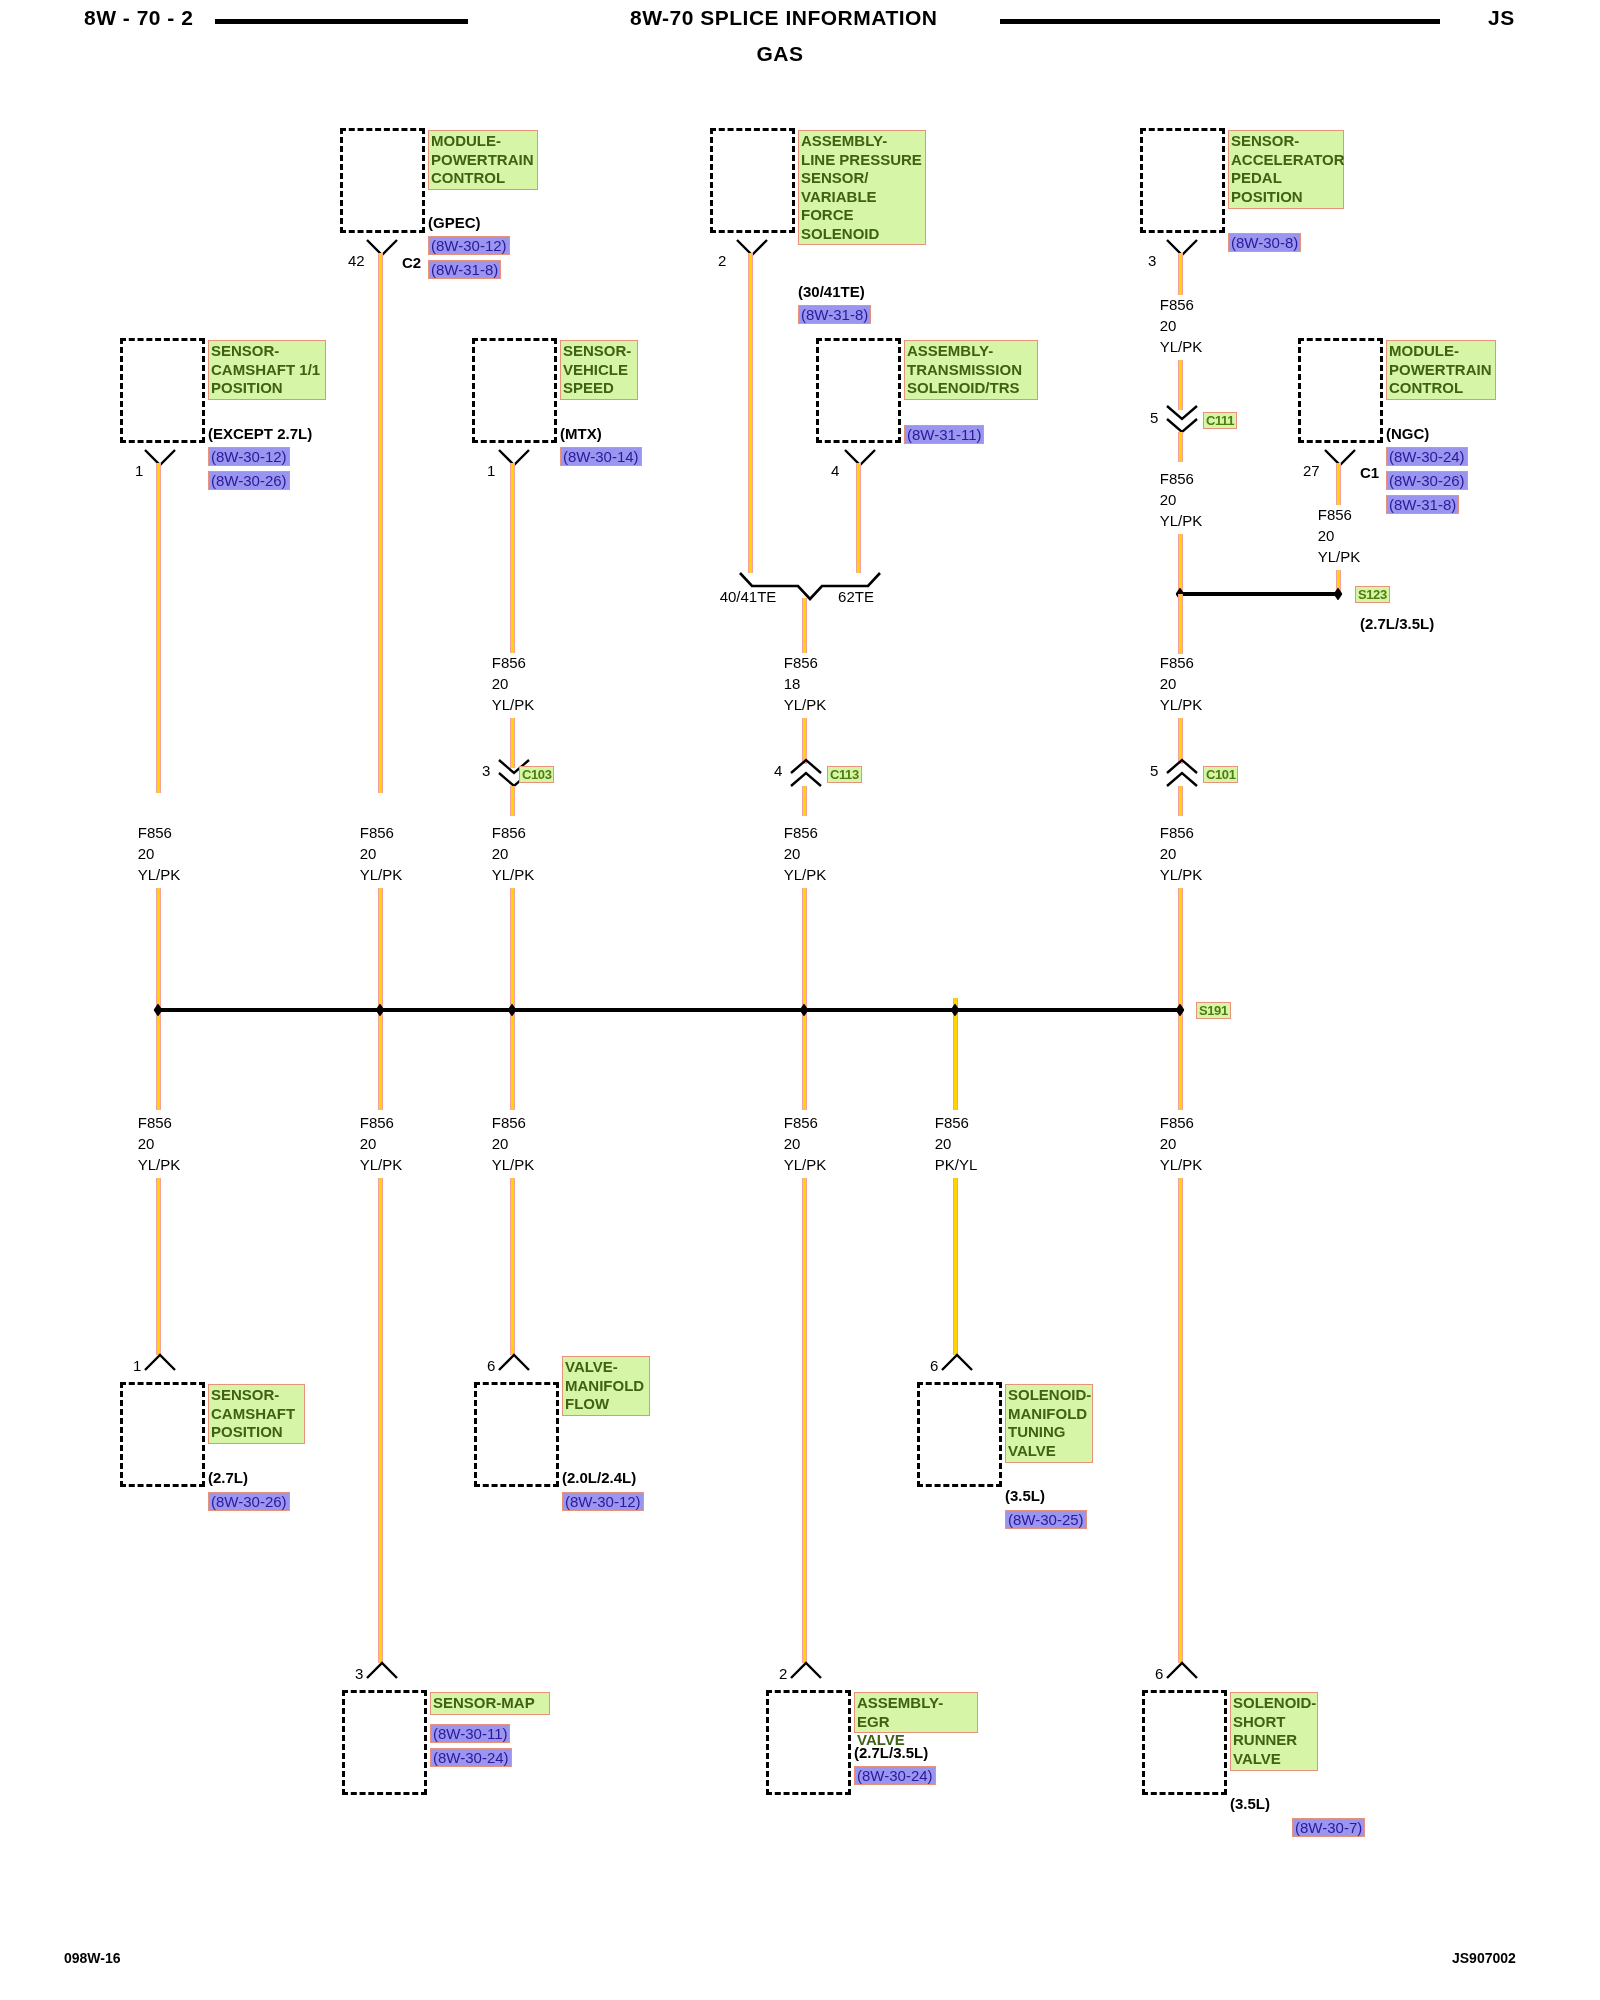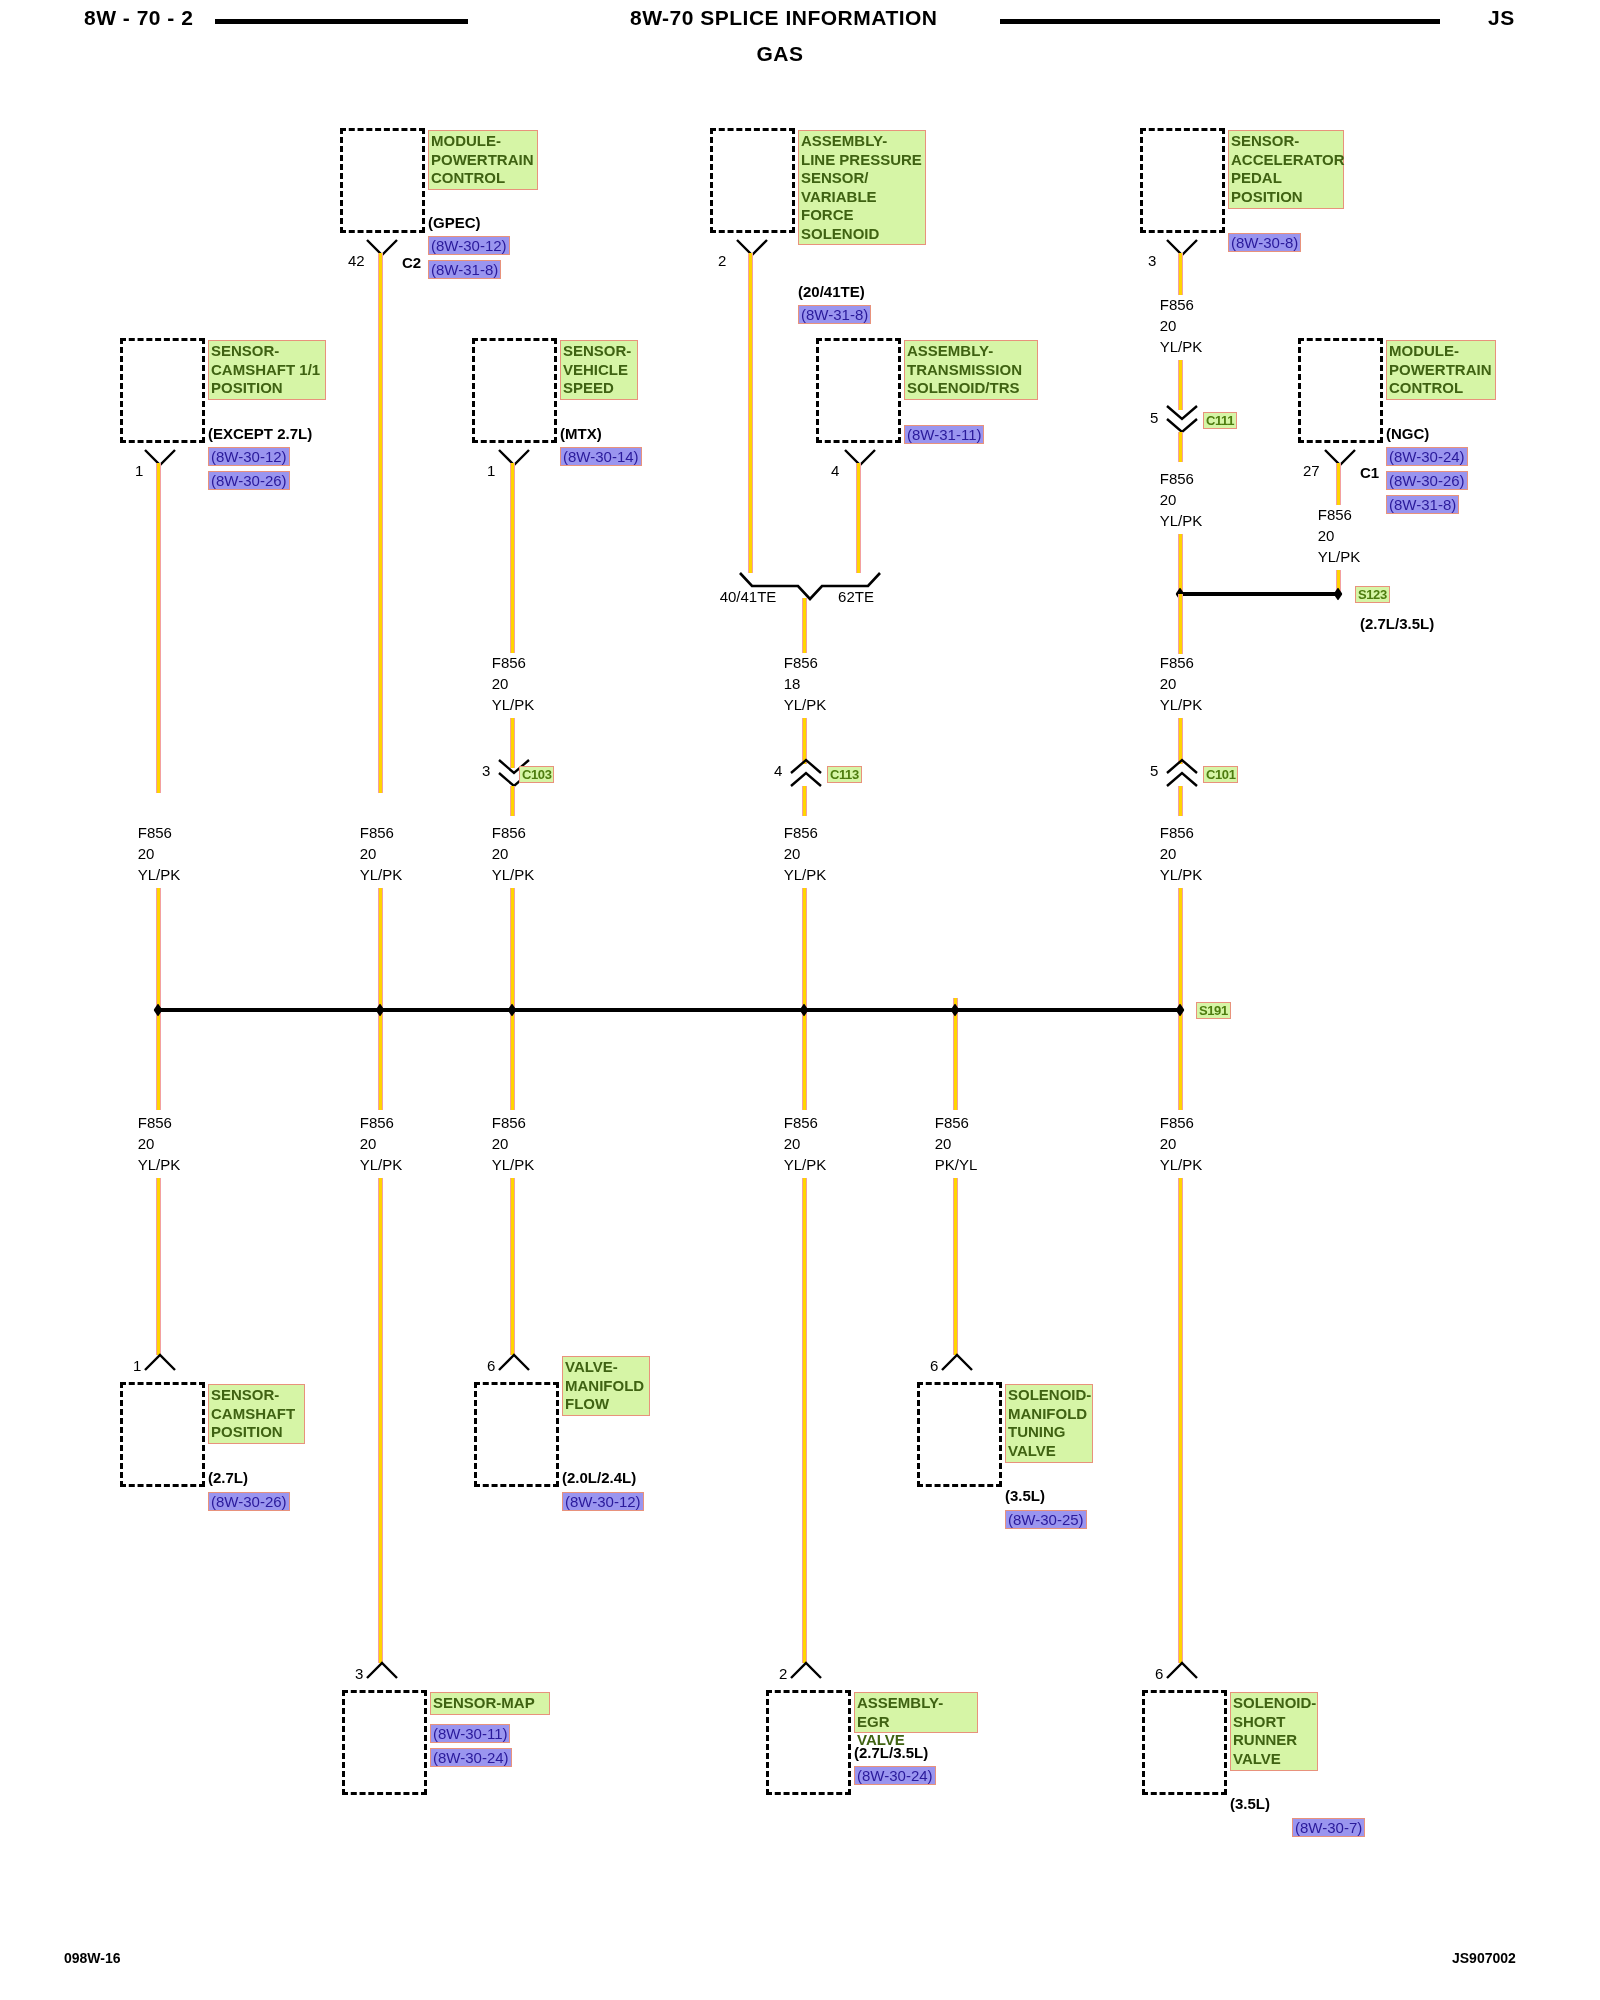--- a/index.html
+++ b/index.html
@@ -232,21 +232,21 @@
   <div class="note" style="left:562px;top:1469px;">(2.0L/2.4L)</div>
   <div class="purplelab" style="left:562px;top:1492px;">(8W-30-12)</div>
 
   <div class="compbox" style="left:710px;top:128px;width:85px;height:105px;"></div>
   <div class="greenlab" style="left:798px;top:130px;width:128px;height:115px;white-space:pre-line;">ASSEMBLY-
 LINE PRESSURE
 SENSOR/
 VARIABLE
 FORCE
 SOLENOID</div>
-  <div class="note" style="left:798px;top:283px;">(20/41TE)</div>
+  <div class="note" style="left:798px;top:283px;">(30/41TE)</div>
   <div class="purplelab" style="left:798px;top:305px;">(8W-31-8)</div>
   <div class="pin" style="left:718px;top:252px;">2</div>
   <svg style="position:absolute;left:735px;top:238px;" width="34" height="20">
     <polyline points="2,2 17,17 32,2" fill="none" stroke="#000" stroke-width="2.4"></polyline>
   </svg>
   <div class="wire" style="left:748px;top:253px;height:320px;"></div>
 
   <div class="compbox" style="left:816px;top:338px;width:85px;height:105px;"></div>
   <div class="greenlab" style="left:904px;top:340px;width:134px;height:60px;white-space:pre-line;">ASSEMBLY-
 TRANSMISSION

